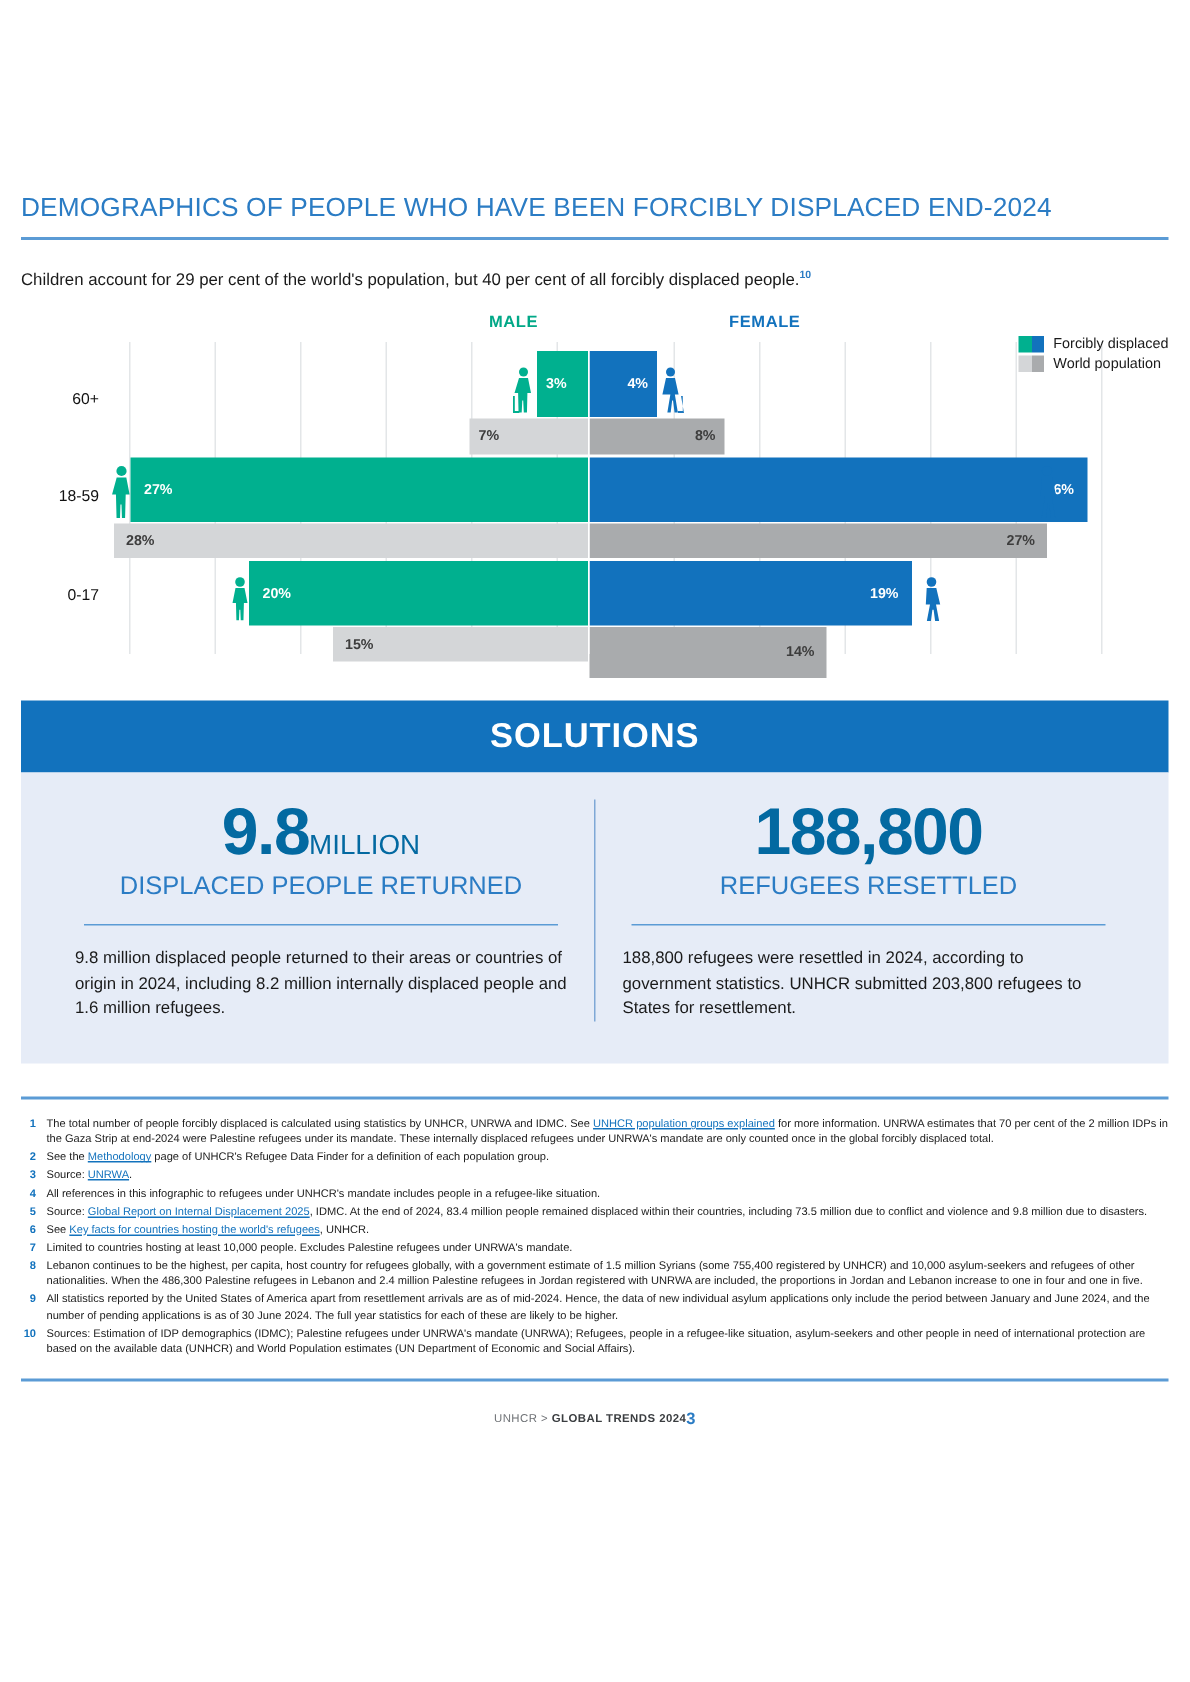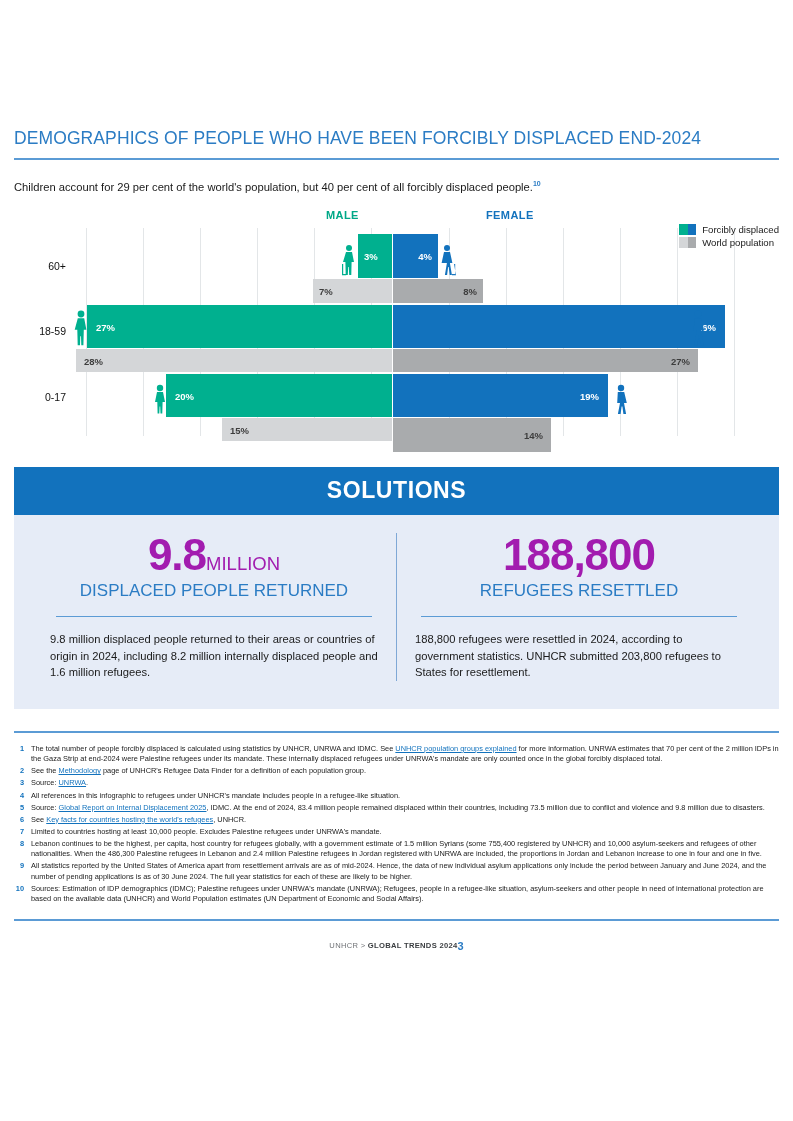--- a/index.html
+++ b/index.html
@@ -75,21 +75,21 @@
   .sol-header {
     background: #1272bd; color: #fff; text-align: center;
     font-size: 23px; font-weight: 700; letter-spacing: .6px;
     padding: 10px 0 11px;
   }
   .sol-body { background: #e6ecf7; display: flex; padding: 18px 18px 28px; }
   .sol-col { flex: 1; position: relative; padding: 0 18px; }
   .sol-col + .sol-col { border-left: 1px solid #7fa8d6; }
   .sol-top { text-align: center; }
   .big-num {
-    color: #a21caf; font-weight: 700; font-size: 44px; line-height: 1.02;
+    color: #0369a1; font-weight: 700; font-size: 44px; line-height: 1.02;
     letter-spacing: -1px;
   }
   .big-num .unit { font-size: 18.5px; font-weight: 400; letter-spacing: 0; }
   .sol-sub {
     color: #2b7cc4; font-size: 17px; line-height: 1.3; margin-top: 2px; font-weight: 400;
   }
   .sol-rule { height: 1px; background: #5b9bd5; margin: 14px 6px 0; }
   .sol-desc { font-size: 11.2px; line-height: 1.48; color: #1a1a1a; margin-top: 14px; }
 
   

